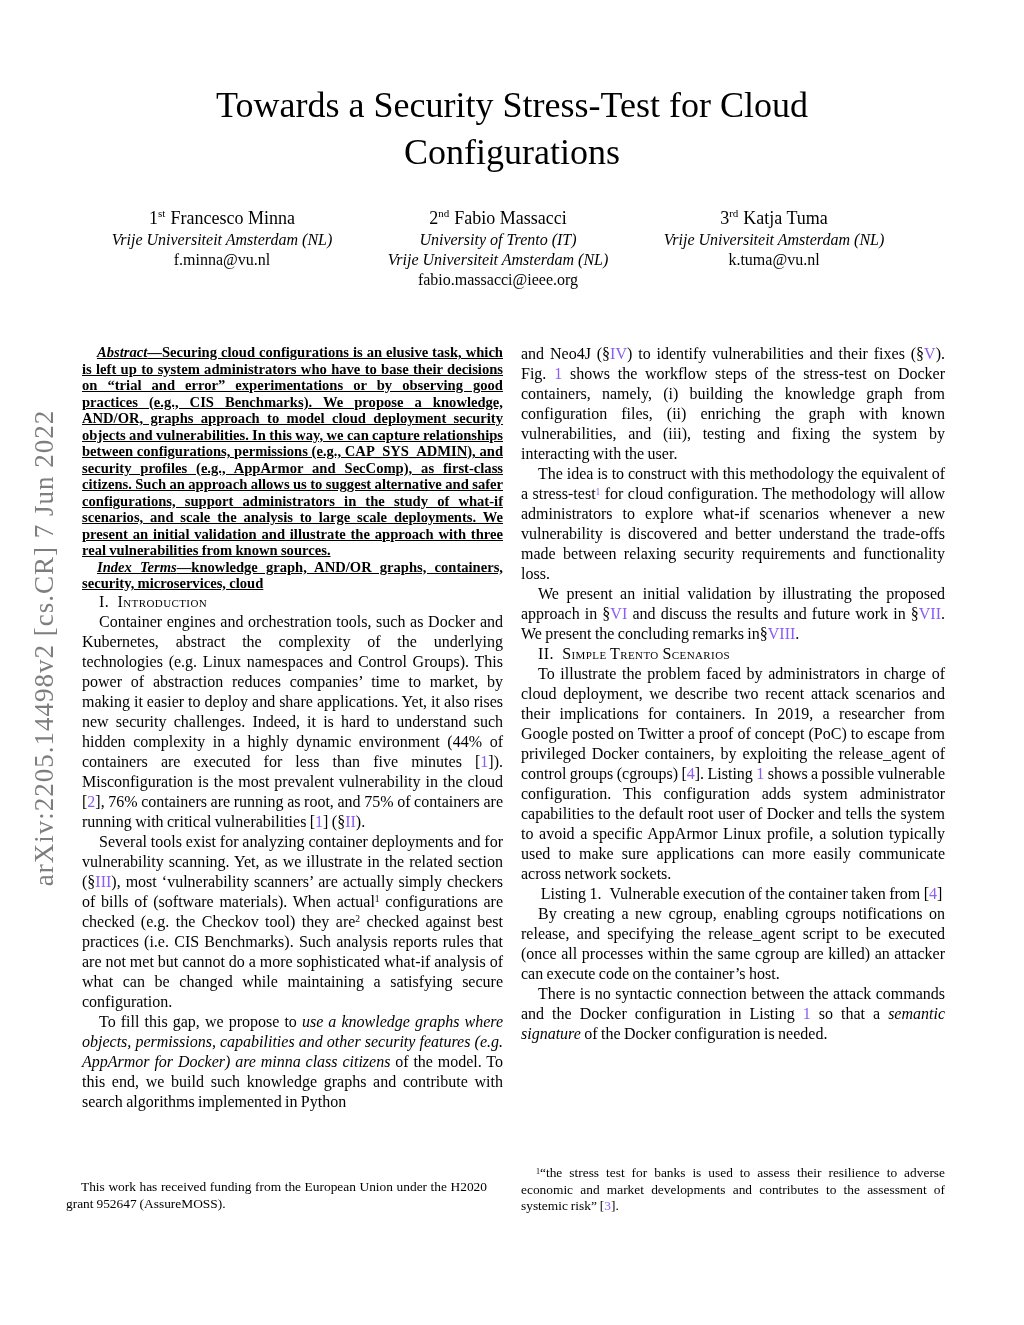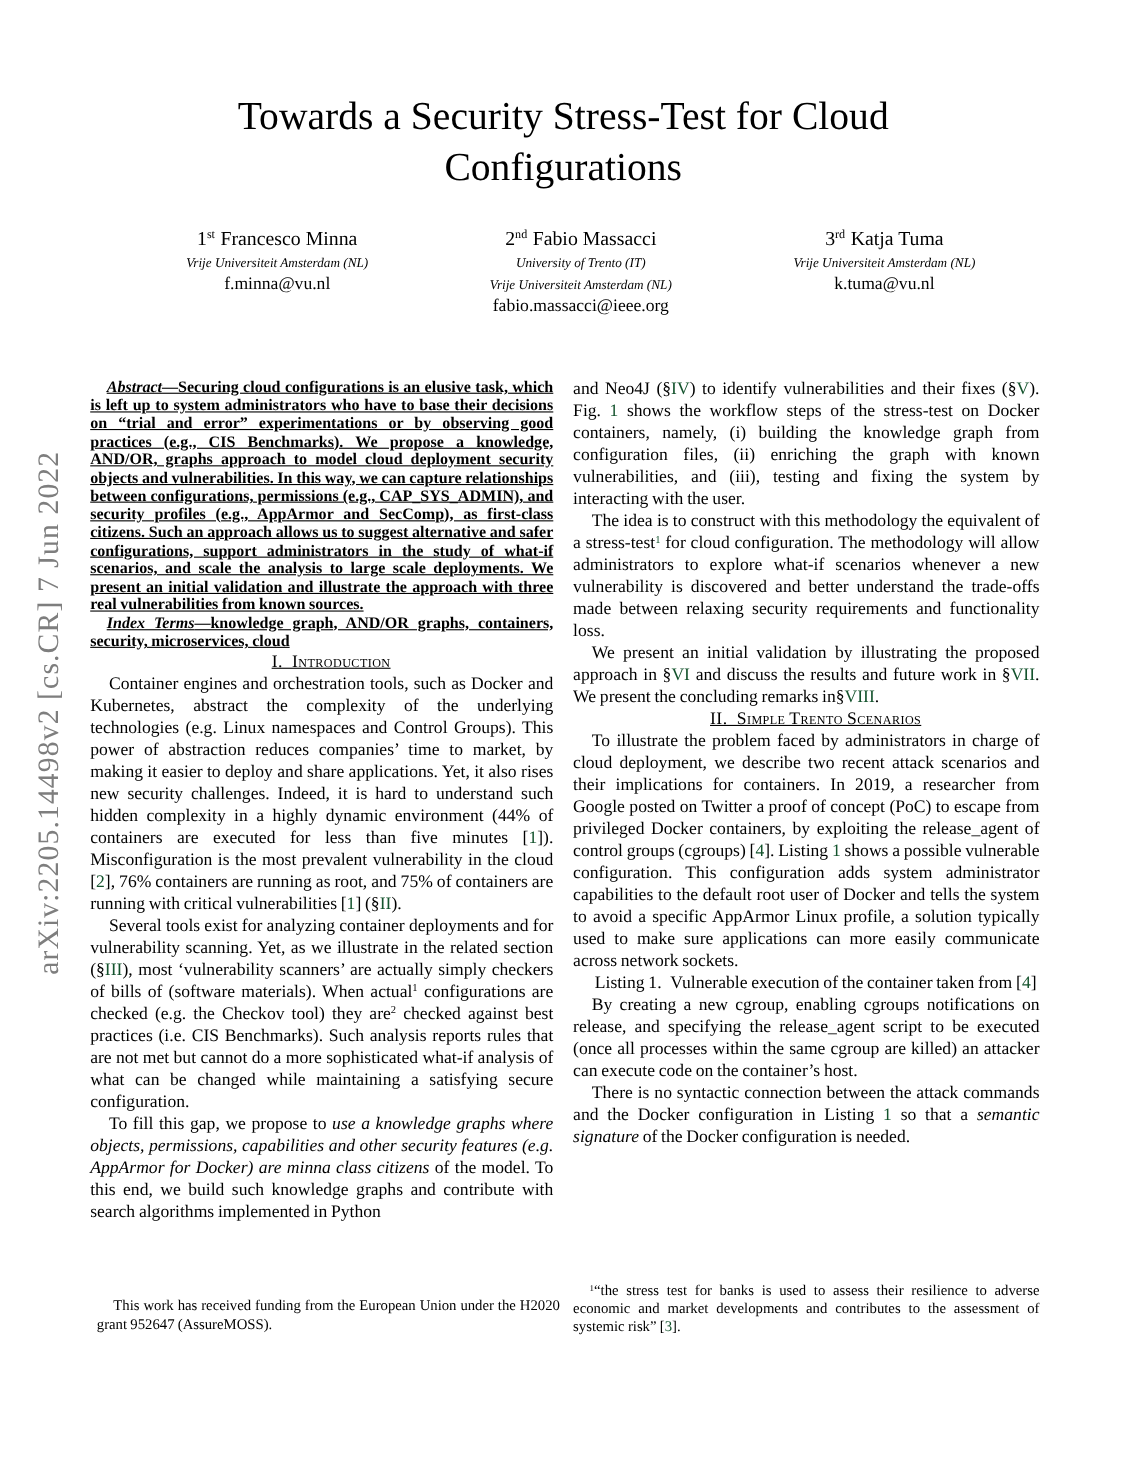--- a/index.html
+++ b/index.html
@@ -6,52 +6,52 @@
   .page{position:relative;width:1024px;height:1325px;background:#ffffff;
         font-family:"Liberation Serif","DejaVu Serif",serif;color:#000;overflow:hidden;}
 
   .watermark{position:absolute;top:648px;left:44px;
              transform:translate(-50%,-50%) rotate(-90deg);
              white-space:nowrap;color:#7e7e7e;font-size:27px;letter-spacing:1px;}
 
   .title{position:absolute;top:82px;left:0;width:100%;text-align:center;
          font-size:36px;line-height:47px;font-weight:normal;}
 
-  .authors{position:absolute;top:202px;left:114px;width:828px;display:flex;}
+  .authors{position:absolute;top:202px;left:84px;width:828px;display:flex;}
   .author{width:276px;text-align:center;}
   .author-name{font-size:18px;line-height:23px;}
   .ord{font-size:11px;}
   .aname{margin-left:5px;}
-  .author-affil{font-style:italic;font-size:12px;line-height:20px;}
+  .author-affil{font-style:italic;font-size:16px;line-height:20px;}
   .author-email{font-size:16px;line-height:20px;}
 
   .col{position:absolute;top:344px;text-align:justify;}
   .col-left{left:82px;width:421px;}
   .col-right{left:521px;width:424px;}
 
   p.body-para{margin:0;font-size:16px;line-height:20px;text-indent:17px;word-spacing:-0.6px;}
   p.noindent{text-indent:0;}
   p.abstract-para{margin:0;font-size:14.6px;line-height:16.5px;font-weight:bold;
                   text-indent:15px;word-spacing:-0.4px;text-decoration:underline;}
-  .sec-heading{margin:16px 0 11px;text-align:center;font-size:16.5px;text-indent:0;text-decoration:underline;}
+  .sec-heading{margin:16px 0 11px;text-align:left;font-size:16.5px;text-indent:0;}
 
   .listing-caption{margin:14px 0 3px;font-size:13.4px;text-align:center;text-indent:0;
                    word-spacing:normal;line-height:16px;}
   .code{font-family:"Liberation Mono","DejaVu Sans Mono",monospace;font-size:12.6px;
         line-height:16px;white-space:pre;text-align:left;letter-spacing:0.4px;
         margin:0 0 8px 6px;}
 
   .footnote{position:absolute;font-size:13.4px;line-height:16.2px;text-align:justify;
             text-indent:15px;word-spacing:-0.4px;}
-  .fn-left{left:88px;top:1166px;width:421px;}
+  .fn-left{left:66px;top:1166px;width:421px;}
   .fn-right{left:521px;top:1152px;width:424px;}
 
   .run-b{font-weight:bold;}
   .run-i{font-style:italic;}
-  .run-red{color:#14532d;}
+  .run-red{color:#8b5cf6;}
   .run-sup{font-size:60%;position:relative;top:-0.45em;line-height:0;}
   .run-sc{font-variant:small-caps;letter-spacing:0.4px;}
   .run-sp{letter-spacing:3.4px;}
 </style>
 </head>
 <body>
 
 <div class="page">
 
   <div class="watermark">arXiv:2205.14498v2  [cs.CR]  7 Jun 2022</div>

